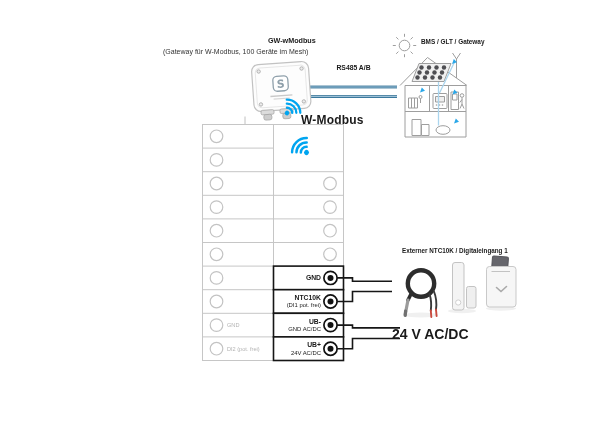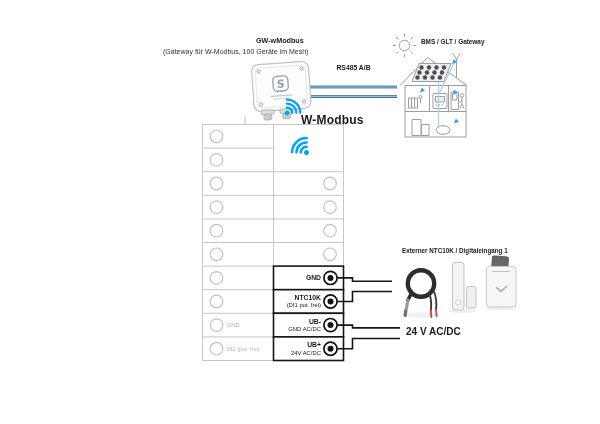--- a/index.html
+++ b/index.html
@@ -220,32 +220,32 @@
 
       <g>
         <rect x="492" y="256.5" width="16" height="15" rx="1.5" fill="#66666c" stroke="#54545a" transform="rotate(4 500 264)"></rect>
         <rect x="486.5" y="266.5" width="29.5" height="40.5" rx="3" fill="#f6f6f6" stroke="#c9c9c9"></rect>
         <path d="M491.5,271.5 H510" stroke="#c2c2c2" fill="none"></path>
         <path d="M496.5,287.5 L501,291.5 L506.5,286.5" stroke="#a9a9a9" stroke-width="1.6" fill="none" stroke-linecap="round"></path>
       </g>
     </g>
   </svg>
 
-  <div class="t b" style="left:256px;top:37px;font-size:7.2px;">GW-wModbus</div>
+  <div class="t b" style="left:268px;top:37px;font-size:7.2px;">GW-wModbus</div>
   <div class="t" style="left:163px;top:47.5px;font-size:7px;color:#333;">(Gateway für W-Modbus, 100 Geräte im Mesh)</div>
 
   <div class="t b" style="left:310px;top:64px;width:87px;text-align:center;font-size:6.8px;">RS485 A/B</div>
 
   <div class="t b" style="left:301px;top:113.5px;font-size:12px;letter-spacing:0.2px;text-align:center;">W-Modbus</div>
 
   <div class="t b" style="left:421px;top:37.5px;font-size:6.4px;">BMS / GLT / Gateway</div>
 
   <div class="t b" style="left:402px;top:246.5px;font-size:6.3px;">Externer NTC10K / Digitaleingang 1</div>
 
-  <div class="t b" style="left:406px;top:326px;font-size:10px;">24 V AC/DC</div>
+  <div class="t b" style="left:392px;top:326px;font-size:14px;">24 V AC/DC</div>
 
   <div class="t muted" style="left:227px;top:322.2px;font-size:5.6px;">GND</div>
   <div class="t muted" style="left:227px;top:345.8px;font-size:5.6px;">DI2 (pot. frei)</div>
 
   <div class="t b right" style="left:251px;top:274.3px;width:70px;font-size:6.8px;">GND</div>
 
   <div class="t b right" style="left:251px;top:293.9px;width:70px;font-size:6.8px;">NTC10K</div>
   <div class="t right" style="left:251px;top:302.3px;width:70px;font-size:5.9px;">(DI1 pot. frei)</div>
 
   <div class="t b right" style="left:251px;top:317.5px;width:70px;font-size:6.8px;">UB-</div>

